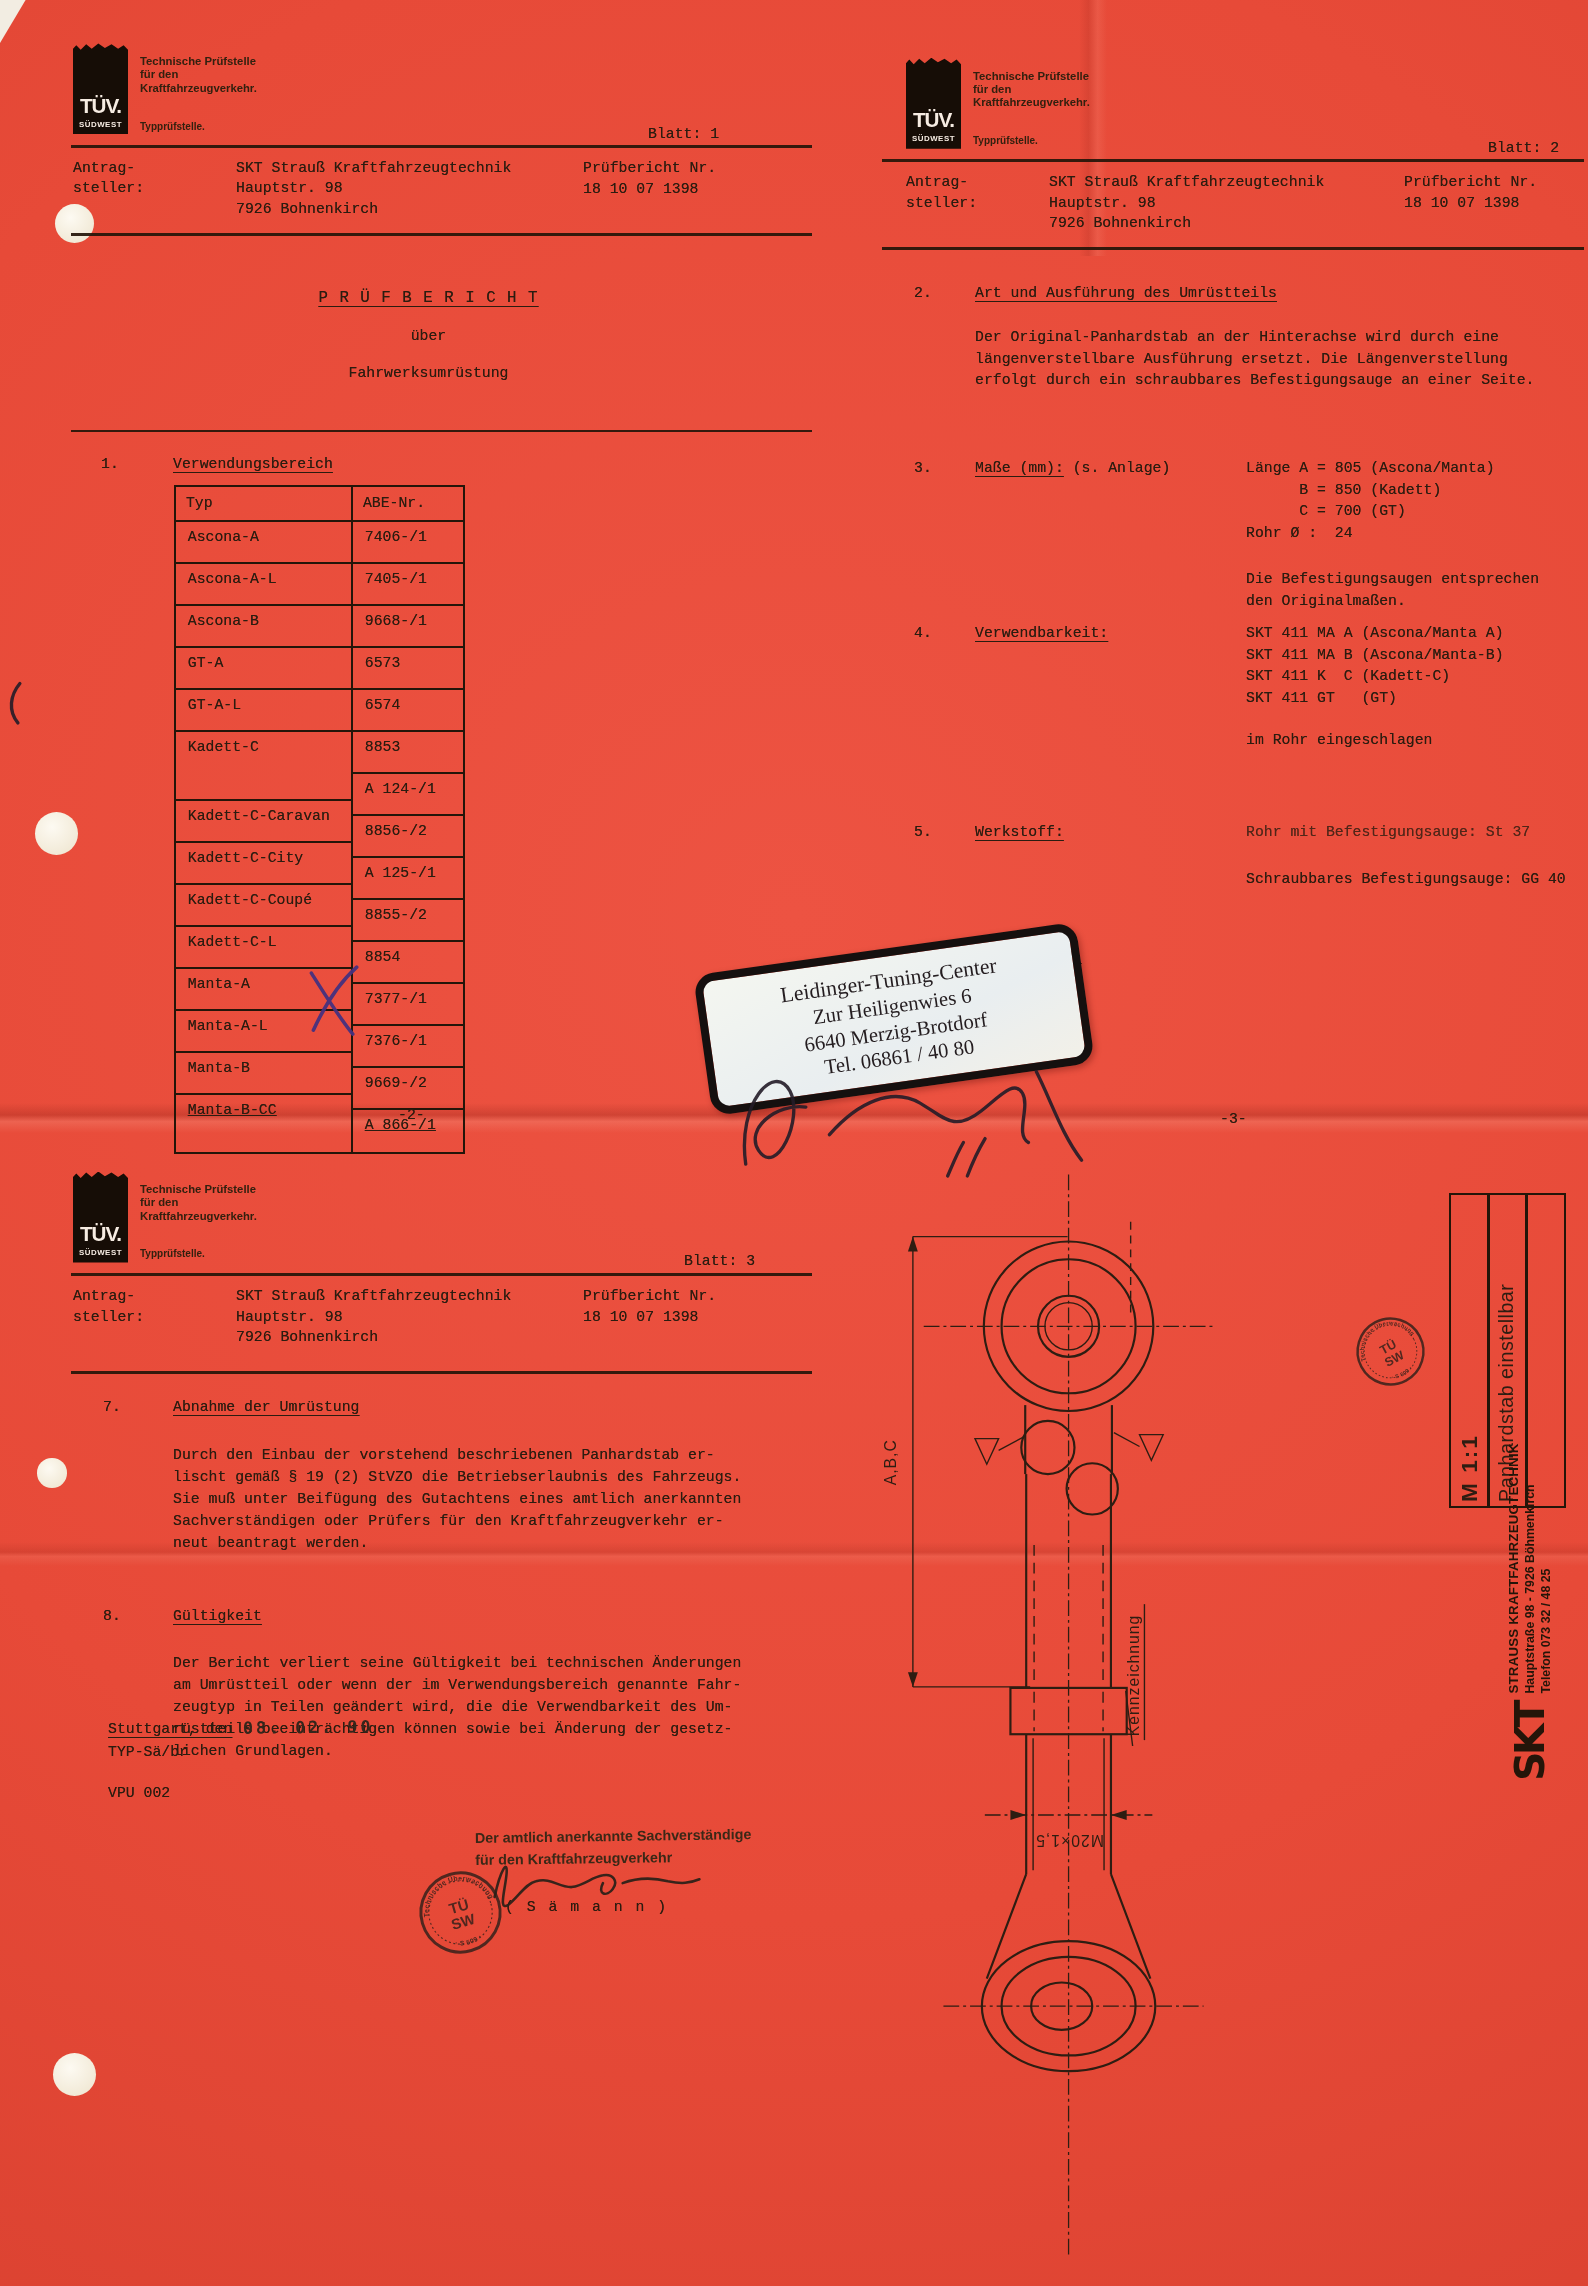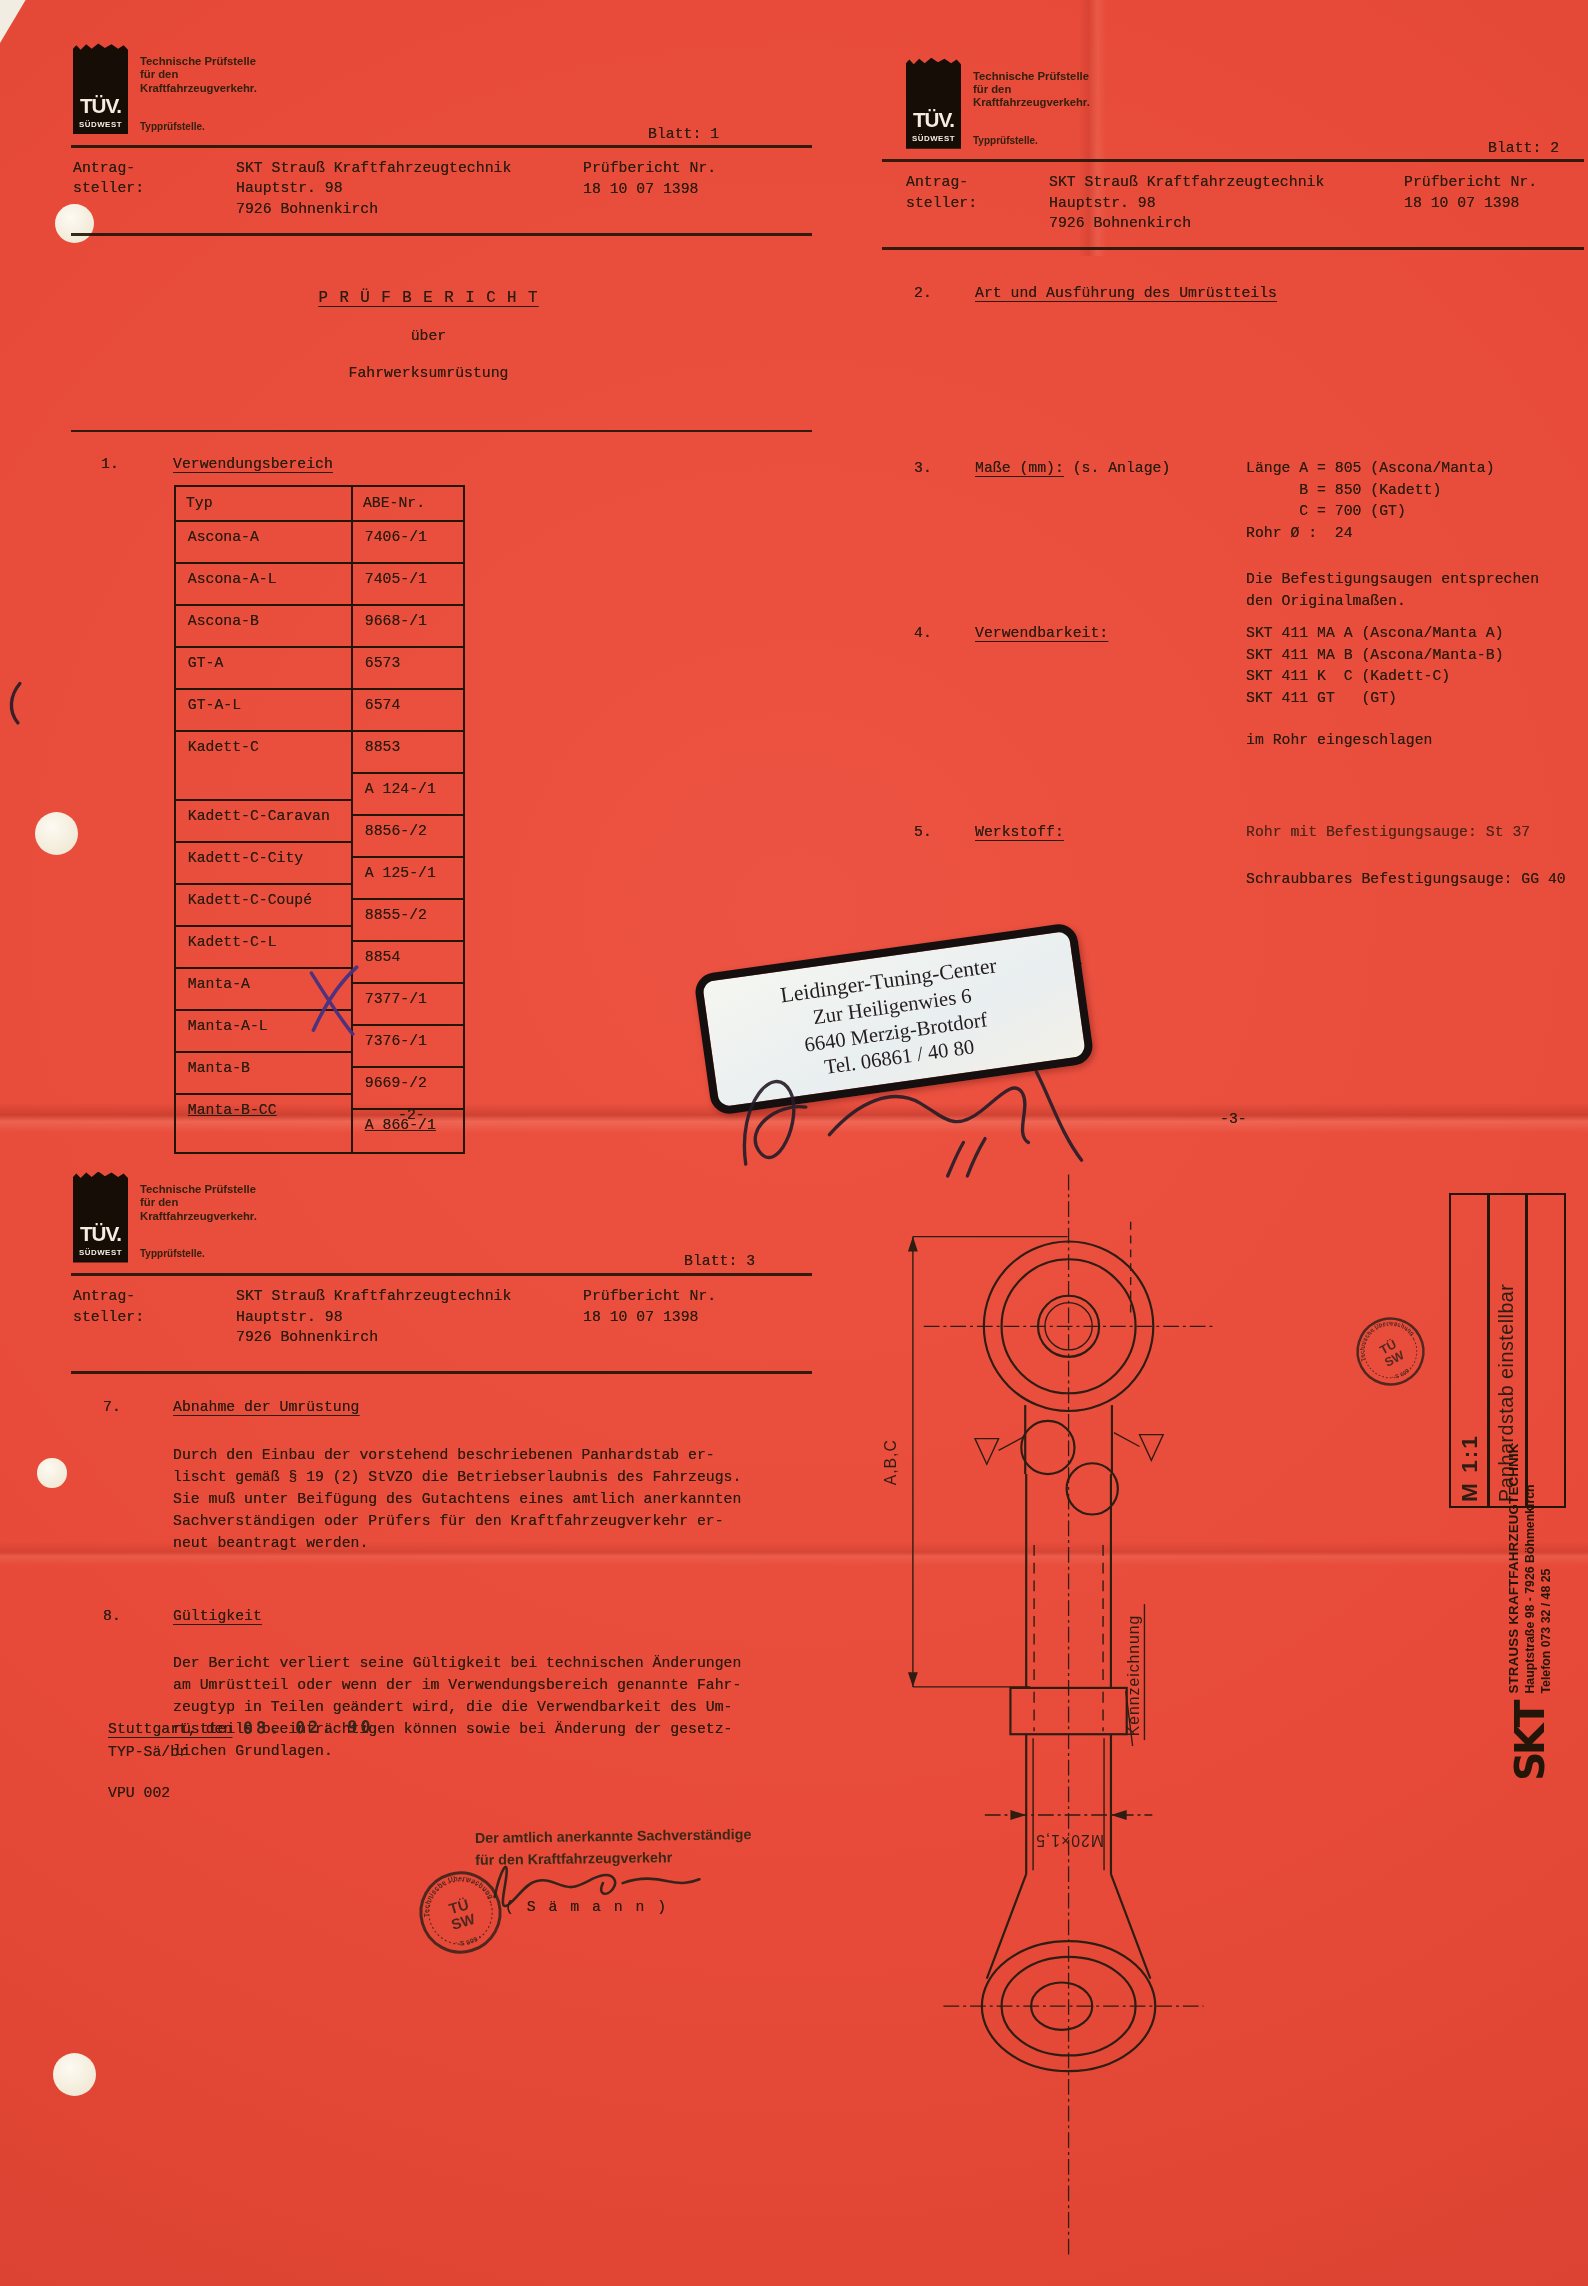--- a/index.html
+++ b/index.html
@@ -184,20 +184,23 @@
 steller:</div>
     <div class="appl mono pre" style="left:182px;">SKT Strauß Kraftfahrzeugtechnik
 Hauptstr. 98
 7926 Bohnenkirch</div>
     <div class="rep-label mono" style="left:537px;">Prüfbericht Nr.</div>
     <div class="rep-no mono" style="left:537px;">18 10 07 1398</div>
     <div class="rule" style="left:14.8px;top:203px;width:702px;"></div>
 
     <div class="abs mono" style="left:47px;top:239px;">2.</div>
     <div class="abs mono ul" style="left:108px;top:239px;">Art und Ausführung des Umrüstteils</div>
+    <div class="abs mono pre" style="left:108px;top:283px;line-height:21.7px;">Der Original-Panhardstab an der Hinterachse wird durch eine
+längenverstellbare Ausführung ersetzt. Die Längenverstellung
+erfolgt durch ein schraubbares Befestigungsauge an einer Seite.</div>
 
     <div class="abs mono" style="left:47px;top:414px;">3.</div>
     <div class="abs mono" style="left:108px;top:414px;"><span class="ul">Maße (mm):</span><span> (s. Anlage)</span></div>
     <div class="abs mono pre" style="left:379px;top:414px;line-height:21.7px;">Länge A = 805 (Ascona/Manta)
       B = 850 (Kadett)
       C = 700 (GT)
 Rohr Ø :  24</div>
     <div class="abs mono pre" style="left:379px;top:525px;line-height:21.7px;">Die Befestigungsaugen entsprechen
 den Originalmaßen.</div>
 

